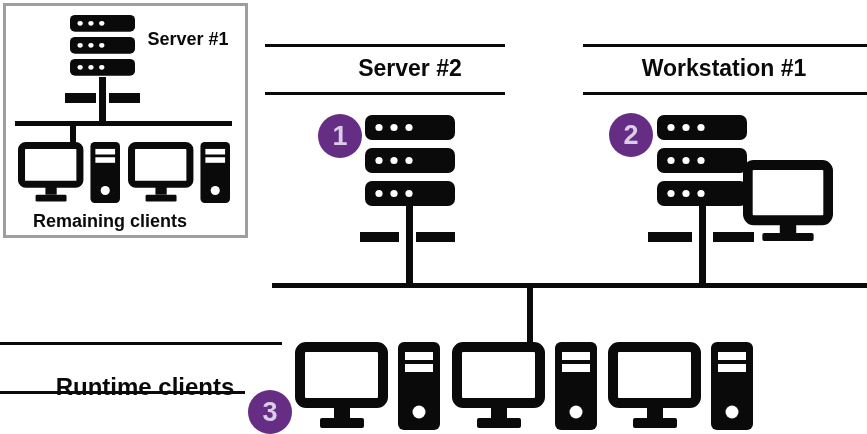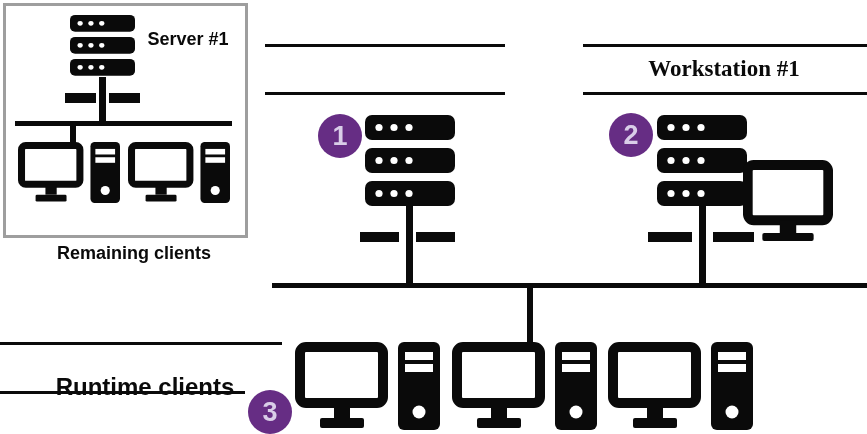--- a/index.html
+++ b/index.html
@@ -89,37 +89,38 @@
   <div class="line" style="left:15px;top:121px;width:217px;height:5px;"></div>
   <div class="line" style="left:70px;top:126px;width:6px;height:17px;"></div>
 
   <svg class="icon" style="left:18px;top:142px;" width="102" height="61">
       <use href="#sym-desktop" width="102" height="61"></use>
     </svg>
   <svg class="icon" style="left:128px;top:142px;" width="102" height="61">
       <use href="#sym-desktop" width="102" height="61"></use>
     </svg>
 
-  <div class="title t-small" style="left:24px;top:212px;width:220px;margin-top:32px;">Remaining clients</div>
+  <div class="title t-small" style="left:0;top:212px;width:220px;">Remaining clients</div>
 
   <div class="line" style="left:265px;top:44px;width:240px;height:3px;"></div>
+  <div class="title t-big" style="left:310px;top:56px;width:200px;">Server #2</div>
   <div class="line" style="left:265px;top:92px;width:240px;height:3px;"></div>
 
   <div class="badge" style="left:318px;top:114px;">1</div>
 
   <svg class="icon" style="left:365px;top:115px;" width="90" height="93">
       <use href="#sym-server" width="90" height="93"></use>
     </svg>
 
   <div class="line" style="left:406px;top:206px;width:7px;height:79px;"></div>
   <div class="line" style="left:360px;top:232px;width:39px;height:10px;"></div>
   <div class="line" style="left:416px;top:232px;width:39px;height:10px;"></div>
 
   <div class="line" style="left:583px;top:44px;width:284px;height:3px;"></div>
-  <div class="title t-big" style="left:594px;top:56px;width:260px;font-family:Liberation Serif, serif;">Workstation #1</div>
+  <div class="title t-big" style="left:594px;top:56px;width:260px;">Workstation #1</div>
   <div class="line" style="left:583px;top:92px;width:284px;height:3px;"></div>
 
   <div class="badge" style="left:609px;top:113px;">2</div>
 
   <svg class="icon" style="left:657px;top:115px;" width="90" height="93">
       <use href="#sym-server" width="90" height="93"></use>
     </svg>
 
   <div class="line" style="left:699px;top:206px;width:7px;height:79px;"></div>
   <div class="line" style="left:648px;top:232px;width:44px;height:10px;"></div>

